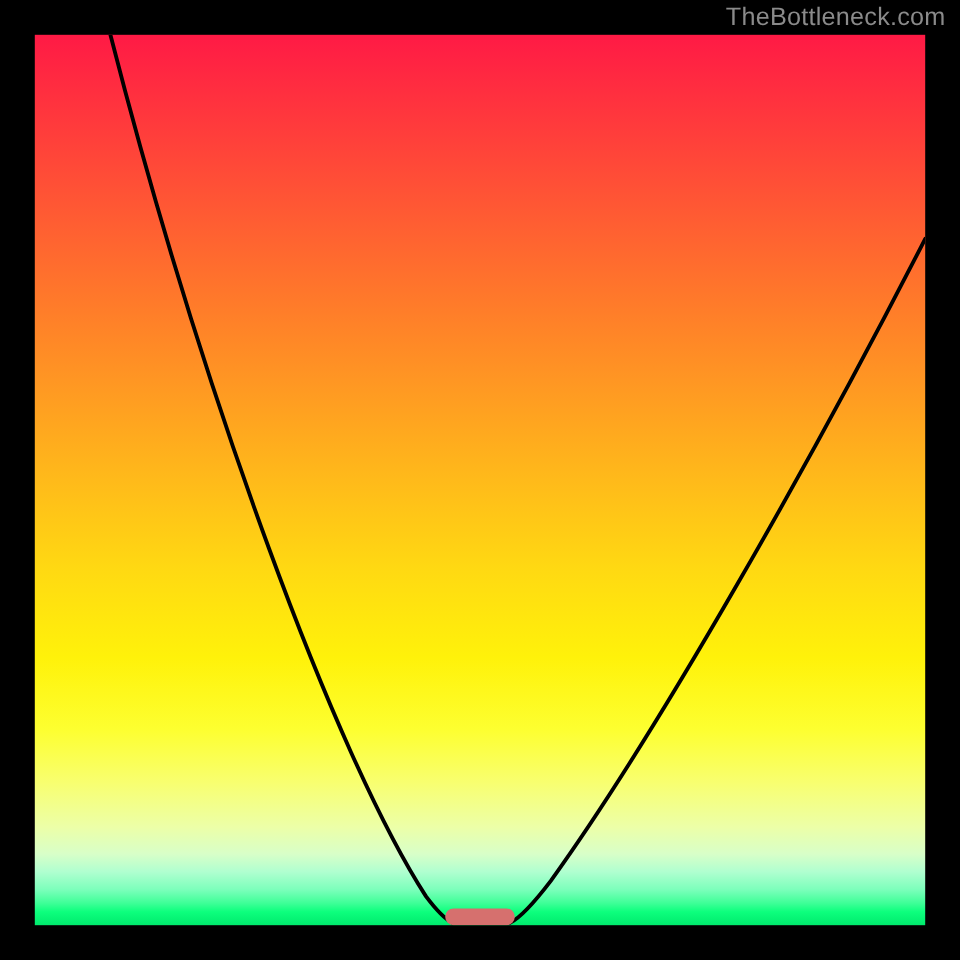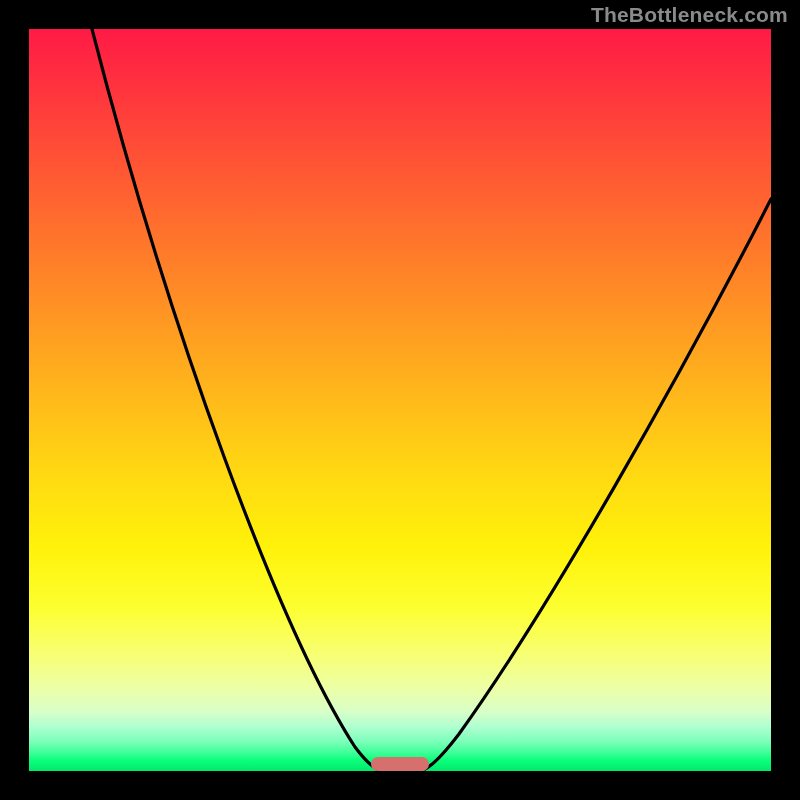--- a/index.html
+++ b/index.html
@@ -62,21 +62,21 @@
     box-sizing: border-box;
   }
   .watermark {
     position: absolute;
     top: 3px;
     right: 12px;
     color: #8a8a8a;
     font-size: 21px;
     letter-spacing: 0.2px;
     user-select: none;
-    font-weight: 700;
+    font-weight: 400;
   }
 </style>
 </head>
 <body>
 
 <div class="frame">
 
   <div class="watermark">TheBottleneck.com</div>
 
   <div class="plot">

